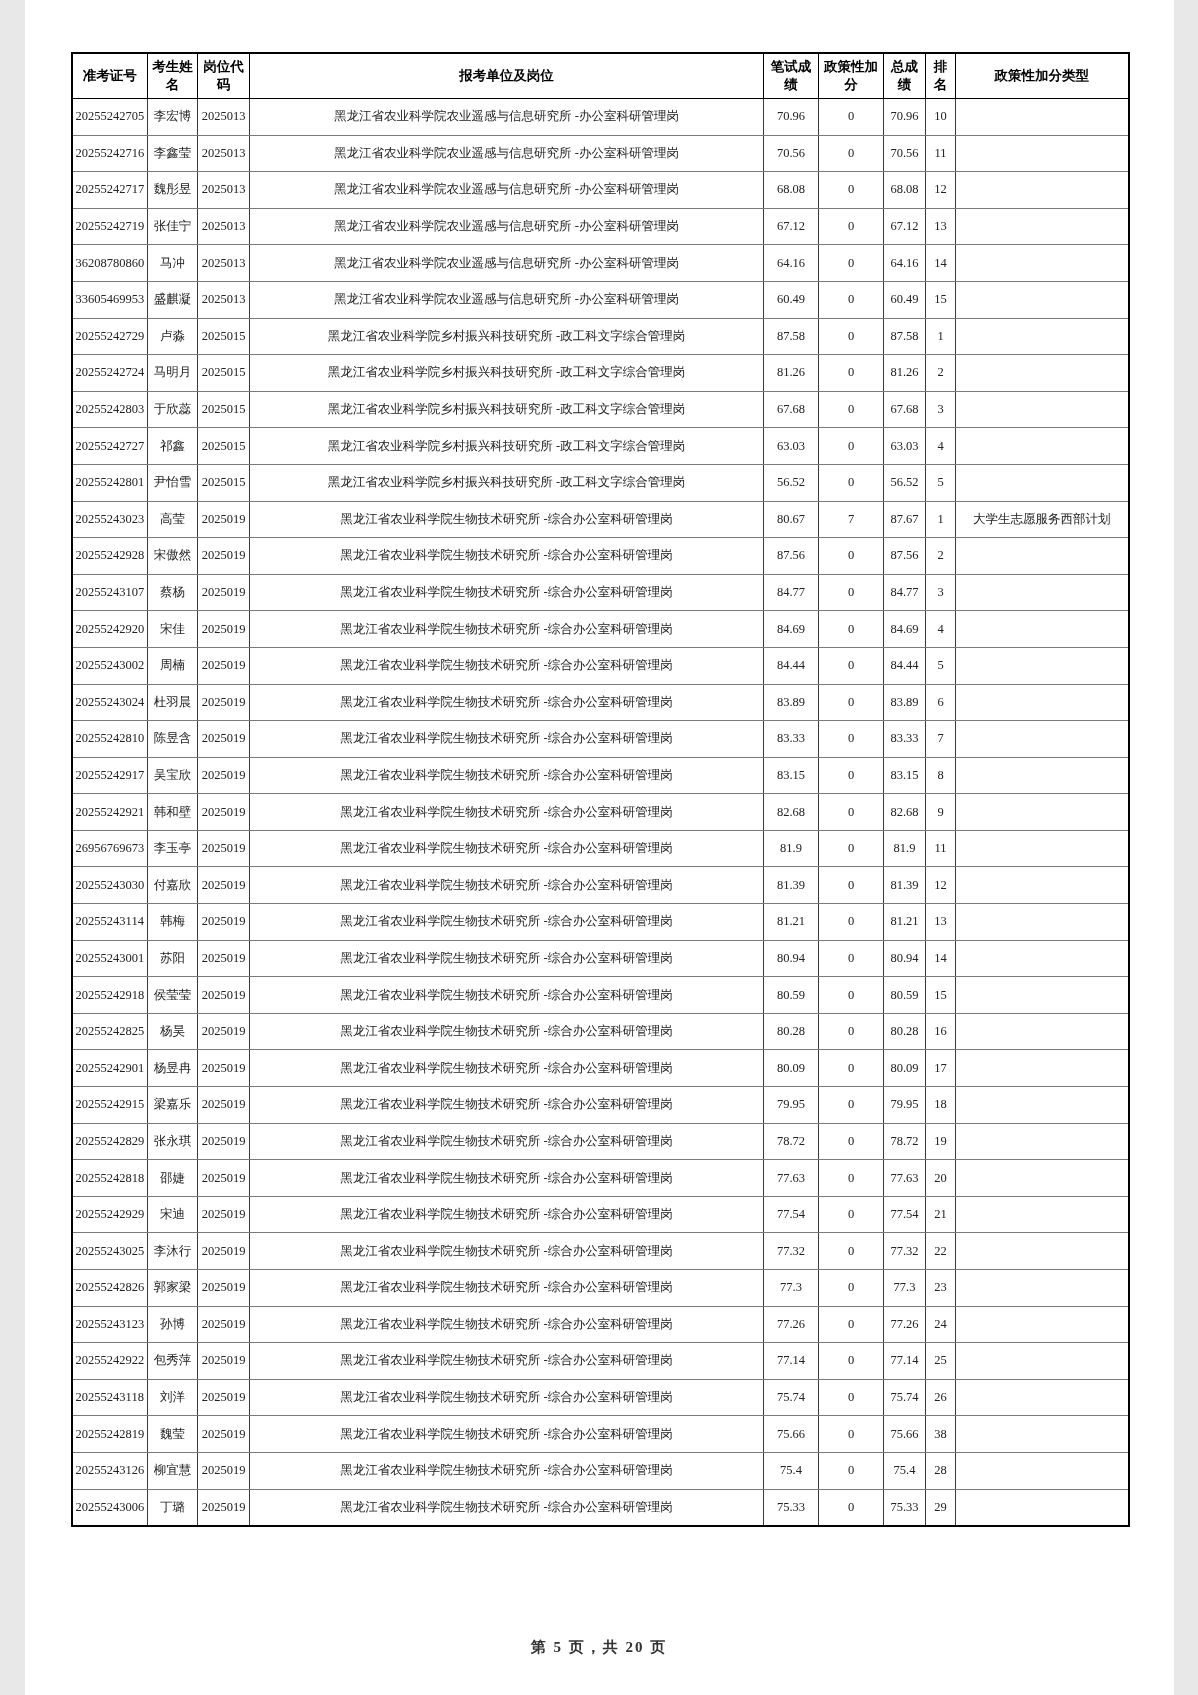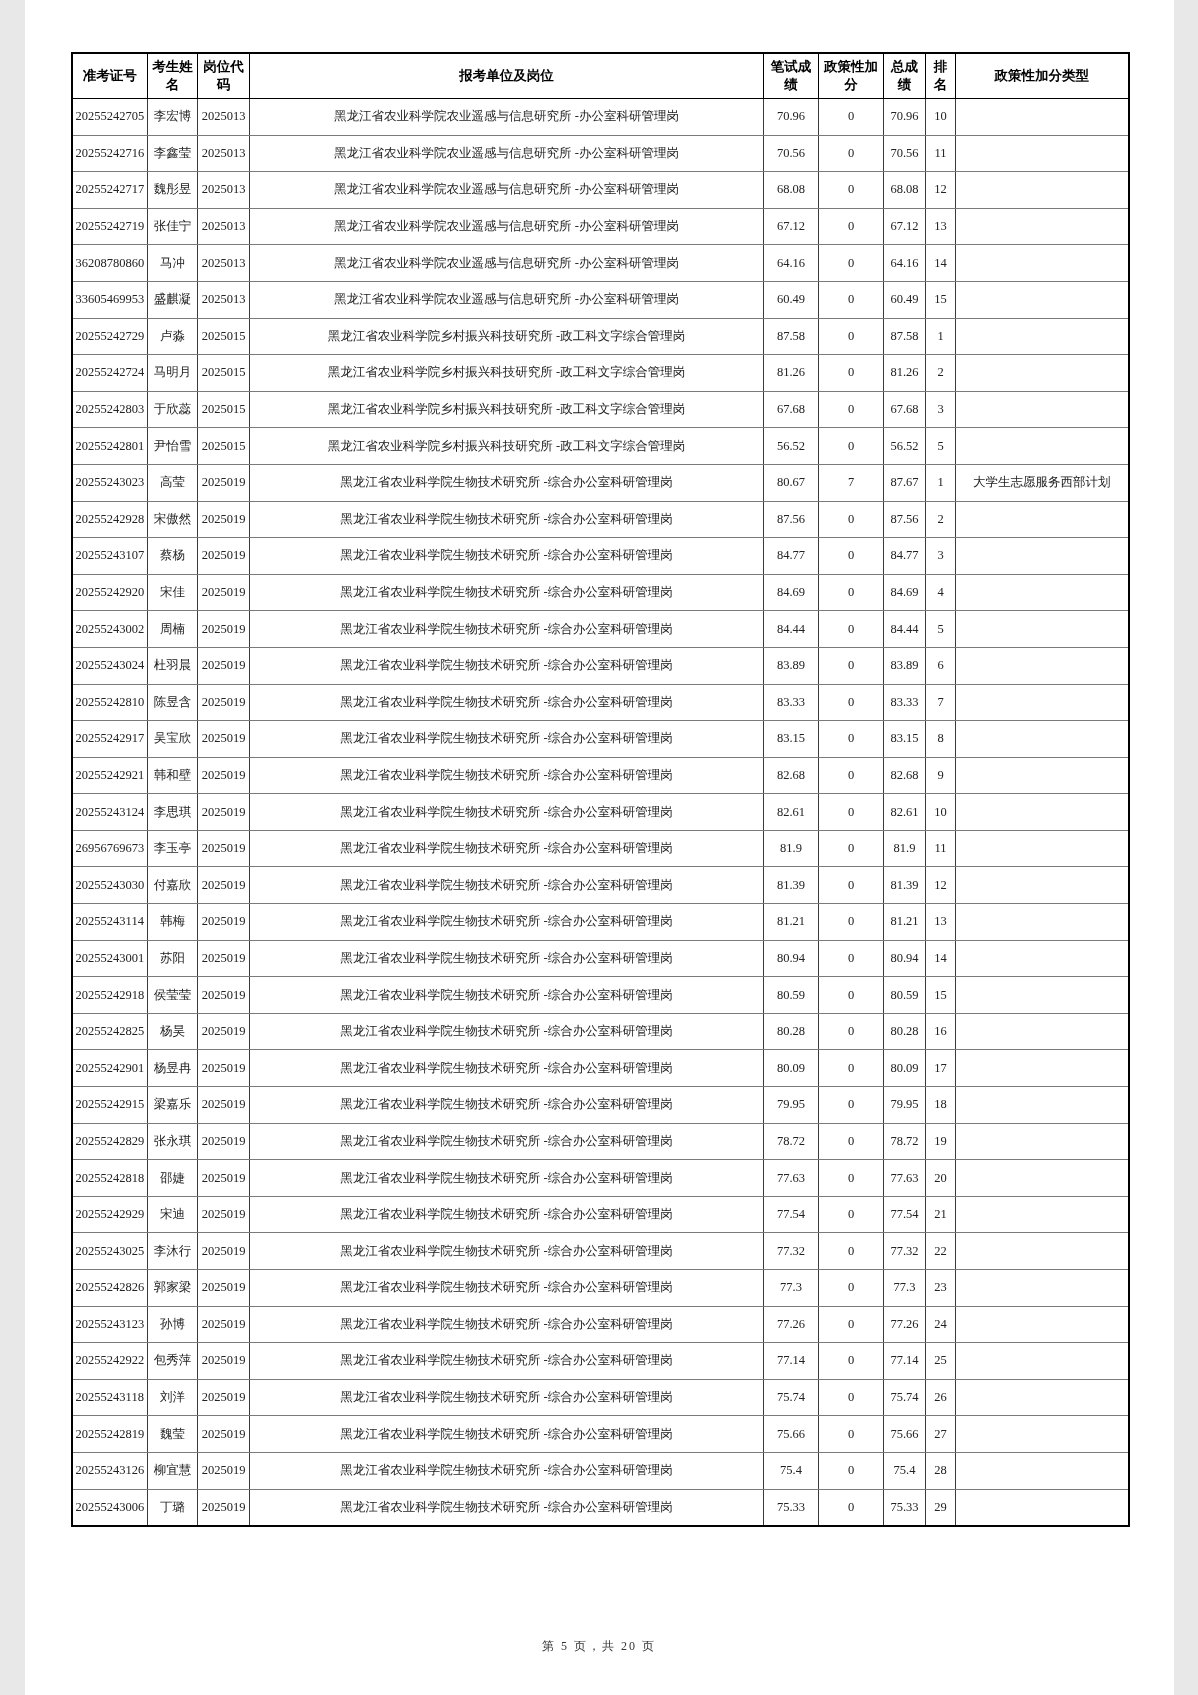--- a/index.html
+++ b/index.html
@@ -18,21 +18,21 @@
     padding:0 2px;color:#000;
   }
   table.score-table td{
     font-size:12.5px;text-align:center;vertical-align:middle;
     height:35.6px;border-left:1px solid #3a3a3a;border-right:1px solid #3a3a3a;
     border-top:1px solid #7a7a7a;border-bottom:1px solid #7a7a7a;
     padding:0 3px;white-space:nowrap;overflow:hidden;color:#222;
   }
   .footer{
     position:absolute;left:0;right:0;top:1638px;text-align:center;
-    font-size:12px;color:#333;letter-spacing:2px;
+    font-size:15px;color:#333;letter-spacing:2px;font-weight:bold;
   }
 </style>
 </head>
 <body>
 
 <div class="page">
   <div class="table-wrap">
     <table class="score-table">
       <colgroup>
           <col style="width: 76px;">
@@ -152,20 +152,31 @@
             <td>于欣蕊</td>
             <td>2025015</td>
             <td>黑龙江省农业科学院乡村振兴科技研究所 -政工科文字综合管理岗</td>
             <td>67.68</td>
             <td>0</td>
             <td>67.68</td>
             <td>3</td>
             <td></td>
           </tr>
           <tr>
+            <td>20255242727</td>
+            <td>祁鑫</td>
+            <td>2025015</td>
+            <td>黑龙江省农业科学院乡村振兴科技研究所 -政工科文字综合管理岗</td>
+            <td>63.03</td>
+            <td>0</td>
+            <td>63.03</td>
+            <td>4</td>
+            <td></td>
+          </tr>
+          <tr>
             <td>20255242801</td>
             <td>尹怡雪</td>
             <td>2025015</td>
             <td>黑龙江省农业科学院乡村振兴科技研究所 -政工科文字综合管理岗</td>
             <td>56.52</td>
             <td>0</td>
             <td>56.52</td>
             <td>5</td>
             <td></td>
           </tr>
@@ -262,31 +273,20 @@
             <td>韩和壁</td>
             <td>2025019</td>
             <td>黑龙江省农业科学院生物技术研究所 -综合办公室科研管理岗</td>
             <td>82.68</td>
             <td>0</td>
             <td>82.68</td>
             <td>9</td>
             <td></td>
           </tr>
           <tr>
-            <td>20255243124</td>
-            <td>李思琪</td>
-            <td>2025019</td>
-            <td>黑龙江省农业科学院生物技术研究所 -综合办公室科研管理岗</td>
-            <td>82.61</td>
-            <td>0</td>
-            <td>82.61</td>
-            <td>10</td>
-            <td></td>
-          </tr>
-          <tr>
             <td>26956769673</td>
             <td>李玉亭</td>
             <td>2025019</td>
             <td>黑龙江省农业科学院生物技术研究所 -综合办公室科研管理岗</td>
             <td>81.9</td>
             <td>0</td>
             <td>81.9</td>
             <td>11</td>
             <td></td>
           </tr>
@@ -456,21 +456,21 @@
             <td></td>
           </tr>
           <tr>
             <td>20255242819</td>
             <td>魏莹</td>
             <td>2025019</td>
             <td>黑龙江省农业科学院生物技术研究所 -综合办公室科研管理岗</td>
             <td>75.66</td>
             <td>0</td>
             <td>75.66</td>
-            <td>27</td>
+            <td>38</td>
             <td></td>
           </tr>
           <tr>
             <td>20255243126</td>
             <td>柳宜慧</td>
             <td>2025019</td>
             <td>黑龙江省农业科学院生物技术研究所 -综合办公室科研管理岗</td>
             <td>75.4</td>
             <td>0</td>
             <td>75.4</td>

